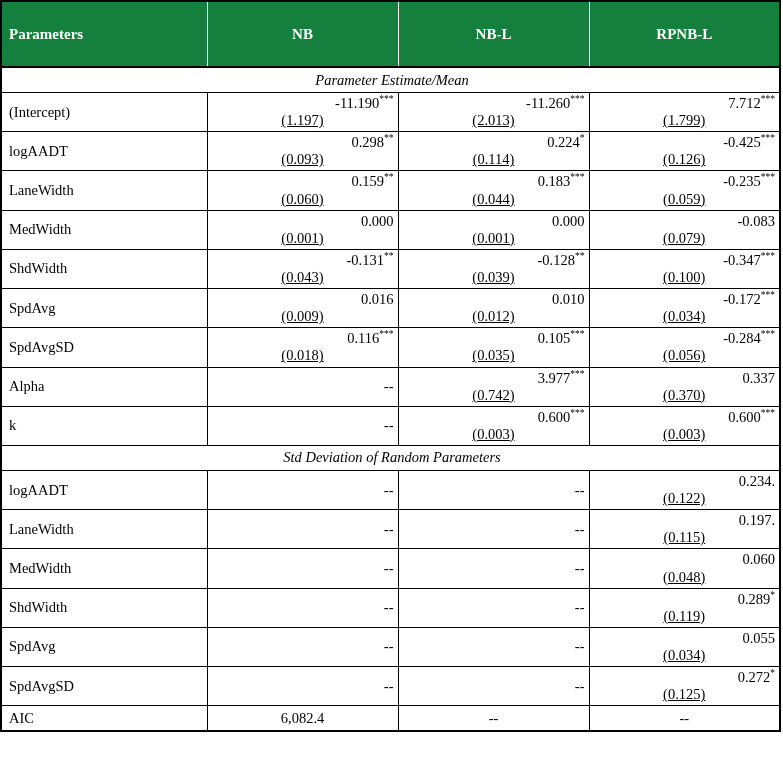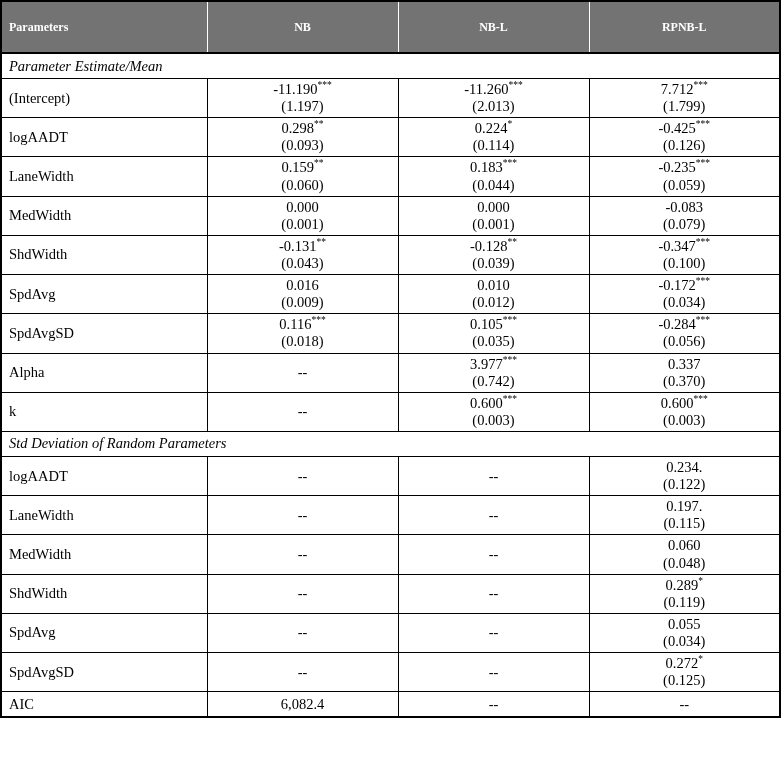--- a/index.html
+++ b/index.html
@@ -21,25 +21,25 @@
   table.results {
     border-collapse: collapse;
     width: 781px;
     table-layout: fixed;
     border: 2px solid #000000;
   }
   table.results col.c-param { width: 206px; }
   table.results col.c-val   { width: 191px; }
 
   thead th {
-    background: #737373;
+    background: #15803d;
     color: #ffffff;
     font-weight: bold;
-    font-size: 12px;
-    padding: 13px 6px;
+    font-size: 15px;
+    padding: 20px 6px;
     border-right: 1px solid #ffffff;
     border-bottom: 2px solid #000000;
     text-align: center;
     vertical-align: middle;
     height: 24px;
   }
   thead th.param-head {
     text-align: left;
     padding-left: 7px;
   }
@@ -58,27 +58,27 @@
     text-align: left;
     padding-left: 7px;
     white-space: nowrap;
   }
   td.value {
     text-align: center;
     line-height: 1.18;
   }
   td.section {
     font-style: italic;
-    text-align: left;
+    text-align: center;
     padding-left: 7px;
     font-size: 14.5px;
     border-right: none;
   }
-  .est { display: block; }
-  .se  { display: block; }
+  .est { display: block; text-align: right; }
+  .se  { display: block; text-decoration: underline; }
   sup {
     font-size: 9.5px;
     vertical-align: super;
     line-height: 0;
   }
   tr.single td { height: 20px; }
   tr.pair td { height: 34px; }
   tr.section-row td { height: 20px; }
 </style>
 </head>

